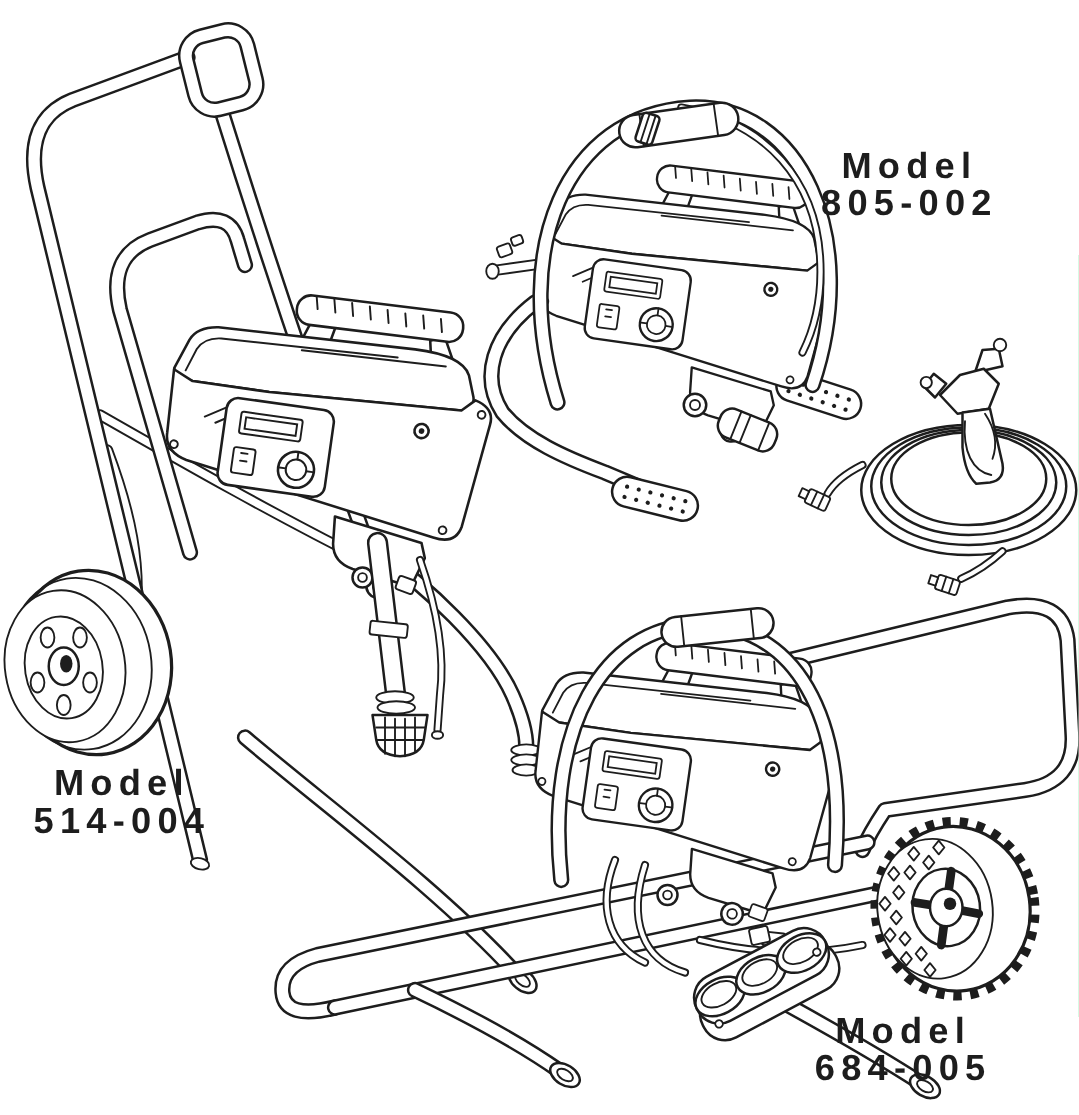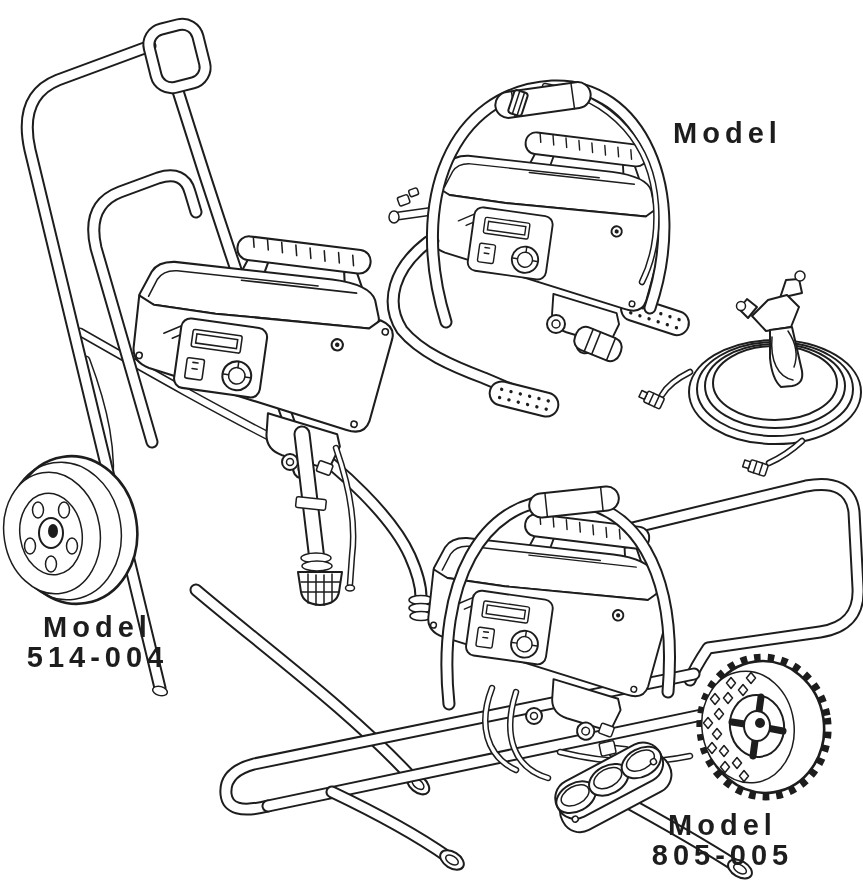--- a/index.html
+++ b/index.html
@@ -278,22 +278,23 @@
       <ellipse class="s" cx="37" cy="-7" rx="21" ry="14"></ellipse>
           <ellipse class="s t" cx="37" cy="-9" rx="15" ry="9"></ellipse>
       <circle class="s t" cx="-48" cy="12" r="3"></circle>
           <circle class="s t" cx="48" cy="-2" r="3"></circle>
     </g>
   </g>
 </svg>
 
   <div class="model-label" id="lbl-002">
     <span>Model</span>
+    <span>805-002</span>
   </div>
   <div class="model-label" id="lbl-004">
     <span>Model</span>
     <span>514-004</span>
   </div>
   <div class="model-label" id="lbl-005">
     <span>Model</span>
-    <span>805-005</span>
+    <span>684-005</span>
   </div>
 </div>
 
 </body></html>

